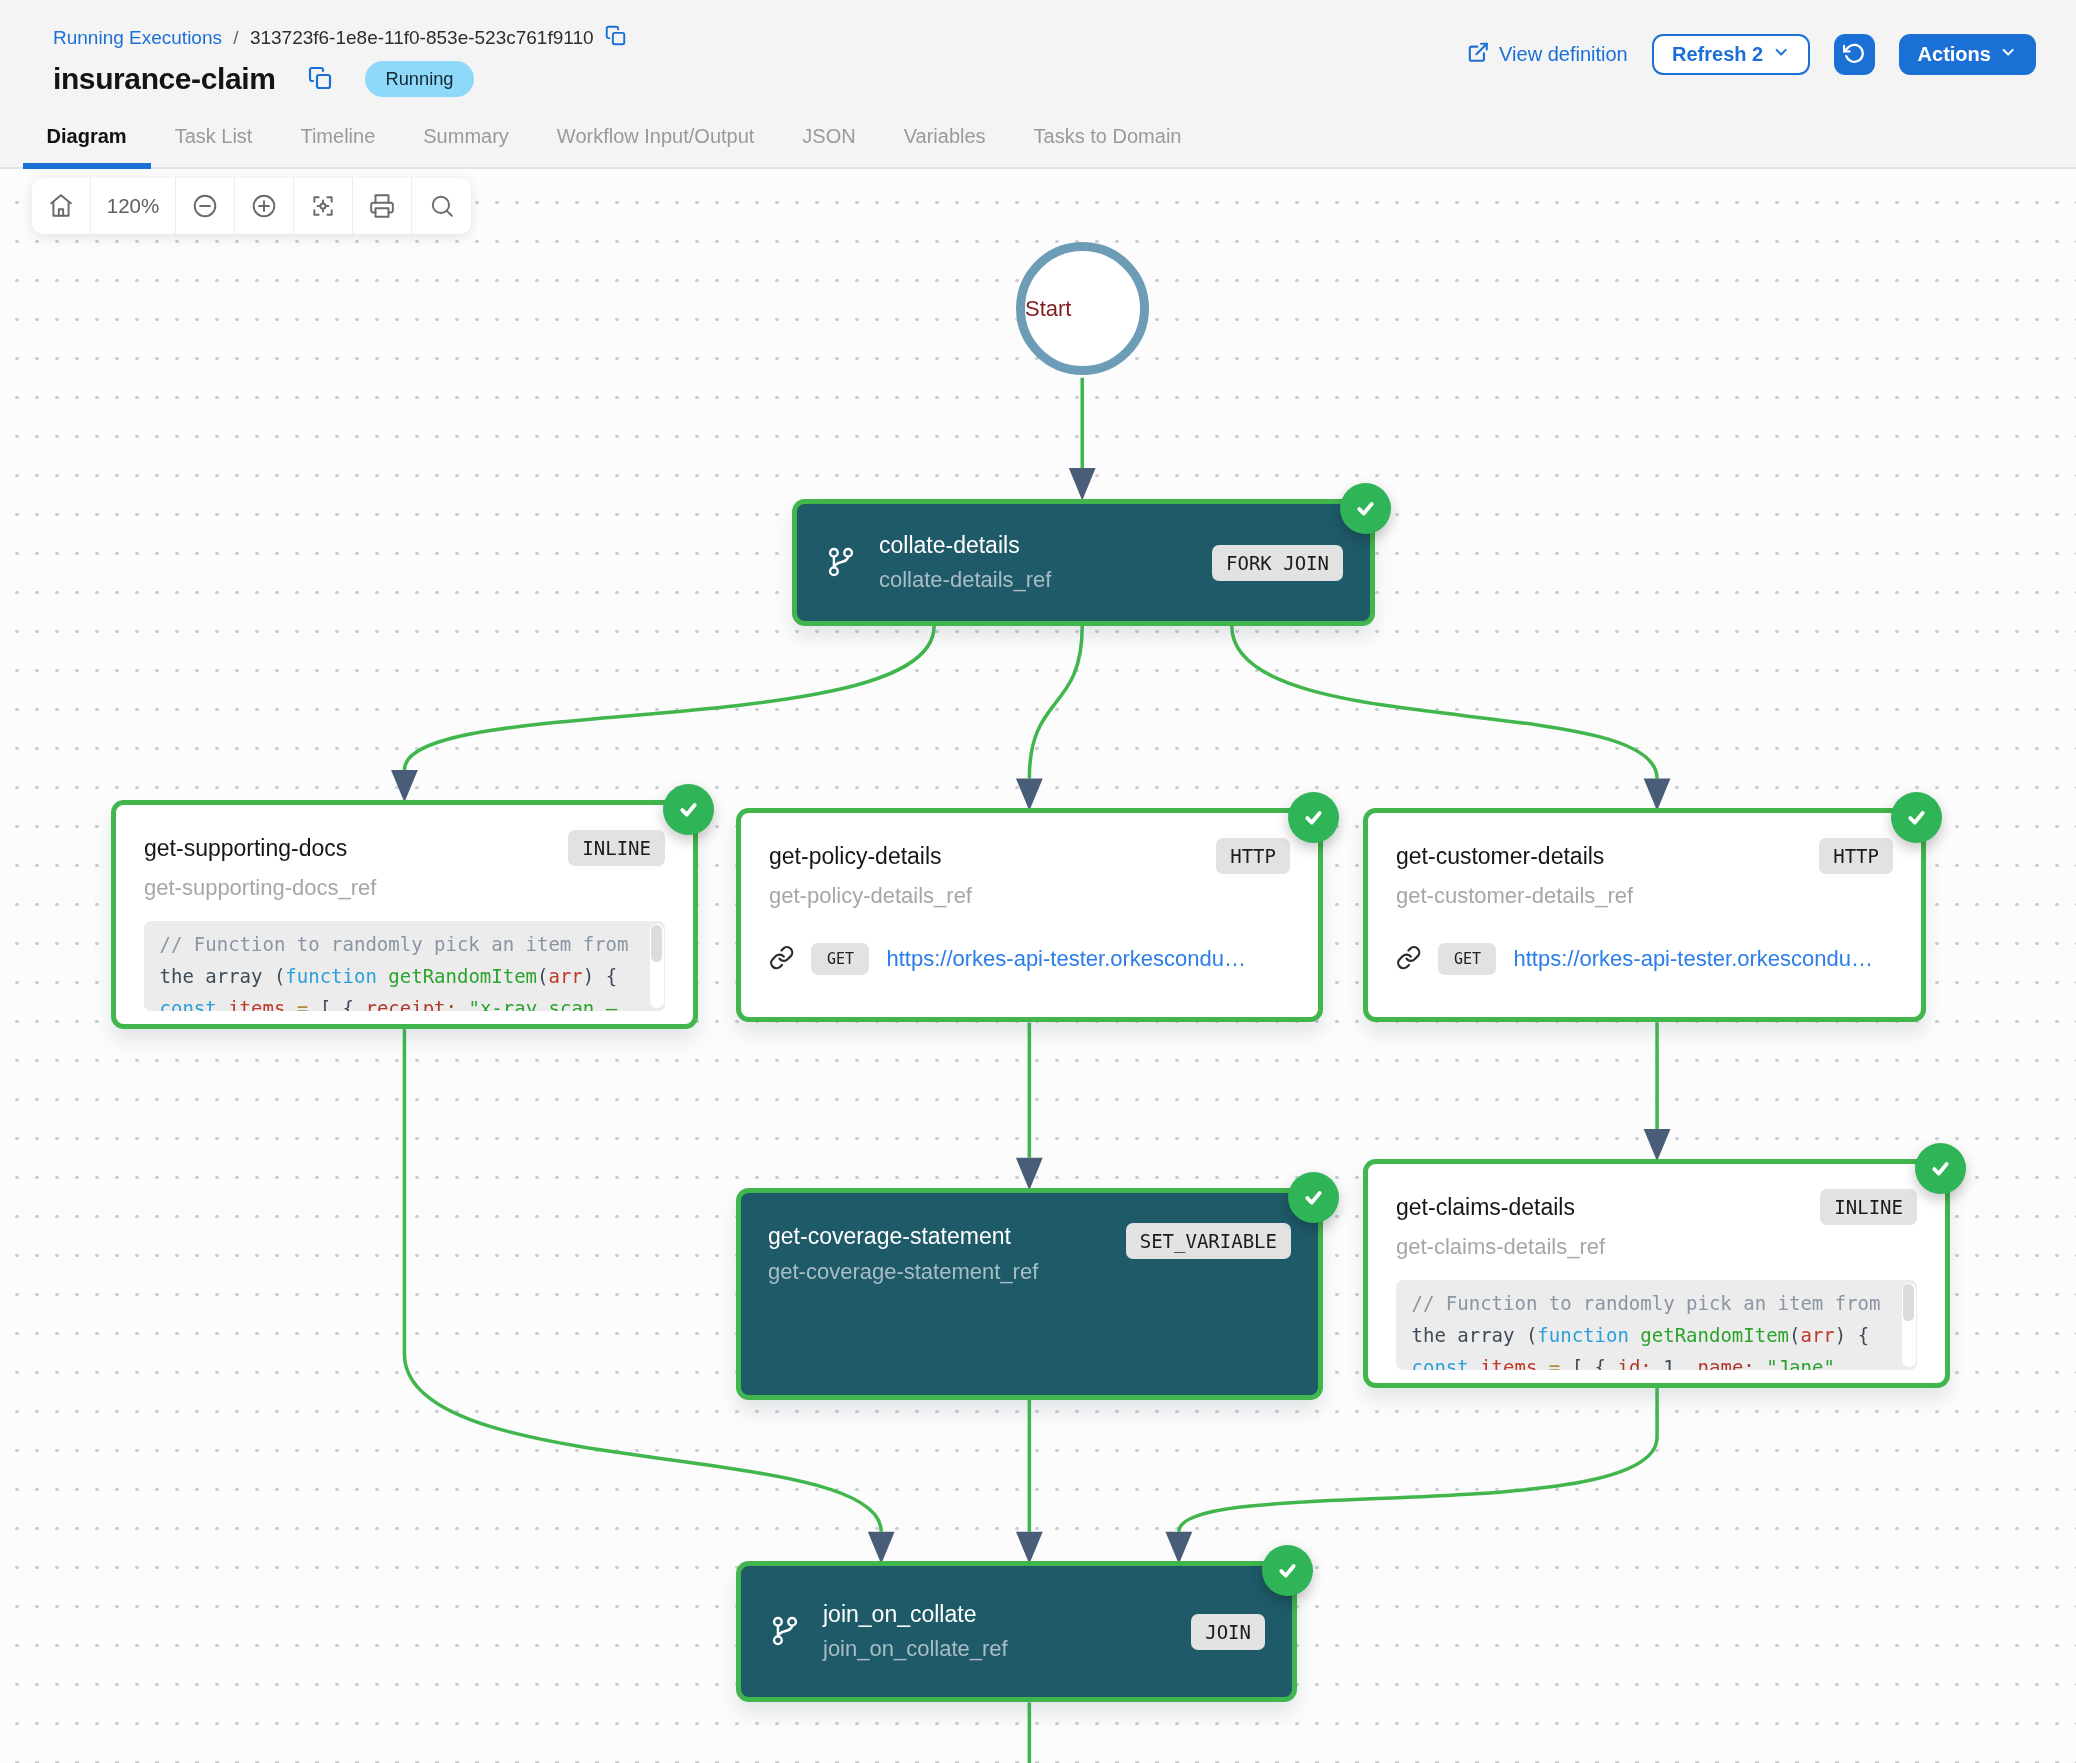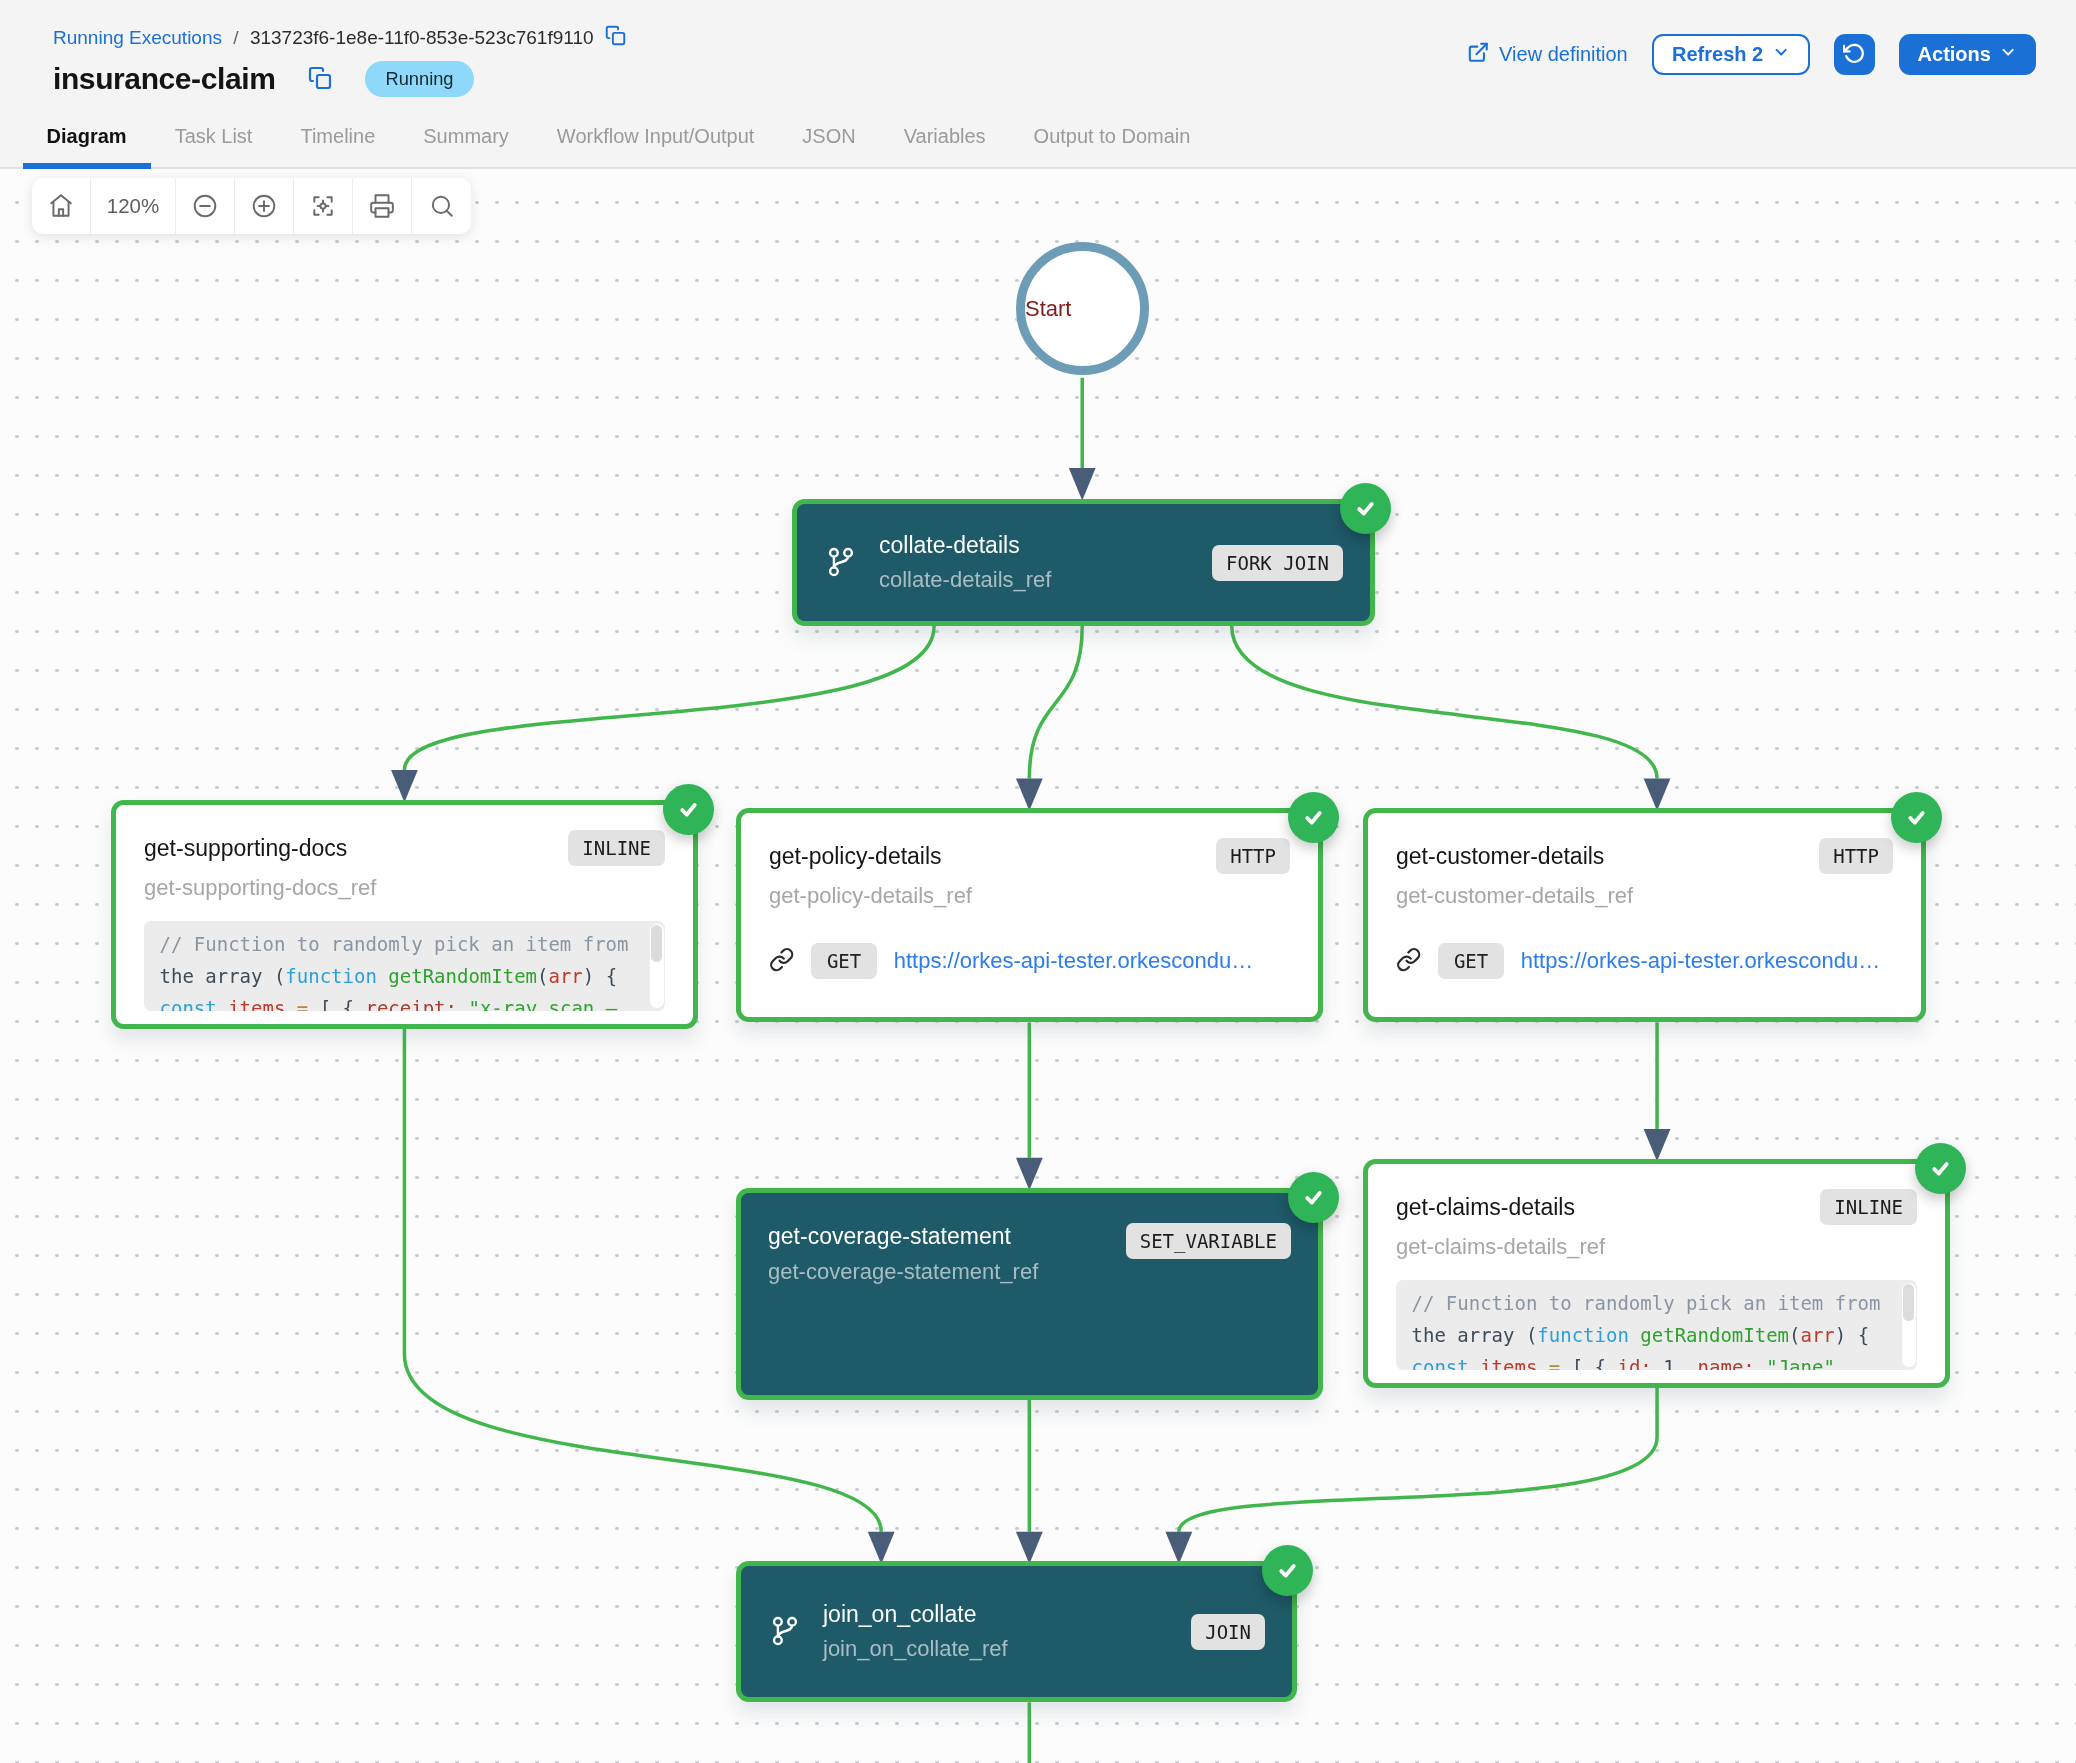--- a/index.html
+++ b/index.html
@@ -73,21 +73,21 @@
   .type-badge{background:#e2e2e2;color:#1c1c1c;font-family:"DejaVu Sans Mono",monospace;font-size:19px;
     padding:7px 14px;border-radius:7px;white-space:nowrap}
   .teal .type-badge{margin-left:auto}
   .fork-icon svg{width:34px;height:34px;stroke:#fff;fill:none;stroke-width:1.7;stroke-linecap:round;stroke-linejoin:round}
   .check{position:absolute;right:-21px;top:-21px;width:51px;height:51px;border-radius:50%;background:var(--check-green);
     box-shadow:0 5.6px 12.7px rgba(0,0,0,.22);display:flex;align-items:center;justify-content:center}
   .check svg{width:27px;height:27px;stroke:#fff;fill:none;stroke-width:3.4;stroke-linecap:round;stroke-linejoin:round}
 
   .http-row{display:flex;align-items:center;gap:17px;margin-top:34px}
   .link-icon svg{width:25.4px;height:25.4px;stroke:#2b2b2b;fill:none;stroke-width:2.1;stroke-linecap:round;stroke-linejoin:round}
-  .method-pill{background:#e2e2e2;color:#222;font-family:"DejaVu Sans Mono",monospace;font-size:19px;padding:7px 15.5px;border-radius:7px}
+  .method-pill{background:#e2e2e2;color:#222;font-family:"DejaVu Sans Mono",monospace;font-size:15px;padding:7px 15.5px;border-radius:7px}
   .url-link{color:var(--link-blue);font-size:22px;white-space:nowrap}
 
   .code-block{position:relative;margin-top:20px;background:#ececec;border-radius:7px;height:90px;overflow:hidden;
     padding:7px 24px 0 15.5px;font-family:"DejaVu Sans Mono",monospace;font-size:19px;line-height:32px;white-space:pre}
   .code-scrollbar{position:absolute;right:1.4px;top:2.8px;bottom:2.8px;width:14px;background:#fff;border-radius:7px}
   .code-scrollbar::after{content:"";position:absolute;left:1.4px;right:1.4px;top:1.4px;height:37px;background:#dcdcdc;border-radius:5.6px}
   .tok-comment{color:#8a95a3}
   .tok-plain{color:#3d4b59}
   .tok-keyword{color:#2b9fd9}
   .tok-func{color:#2ca32c}
@@ -162,21 +162,21 @@
   </div>
 
   <div class="tabs">
     <div class="tab active">Diagram</div>
     <div class="tab">Task List</div>
     <div class="tab">Timeline</div>
     <div class="tab">Summary</div>
     <div class="tab">Workflow Input/Output</div>
     <div class="tab">JSON</div>
     <div class="tab">Variables</div>
-    <div class="tab">Output to Domain</div>
+    <div class="tab">Tasks to Domain</div>
   </div>
 
   <div class="canvas">
 
     <svg class="edges" width="2077" height="1594" viewBox="0 0 2944 2260">
       <g fill="none" stroke="var(--green)" stroke-width="5">
         <path d="M1534 296 V424"></path>
         <path d="M1324 648 C1324 812, 573 742, 573 852"></path>
         <path d="M1534 648 C1534 770, 1459 744, 1459 864"></path>
         <path d="M1746 648 C1746 812, 2349 742, 2349 864"></path>

